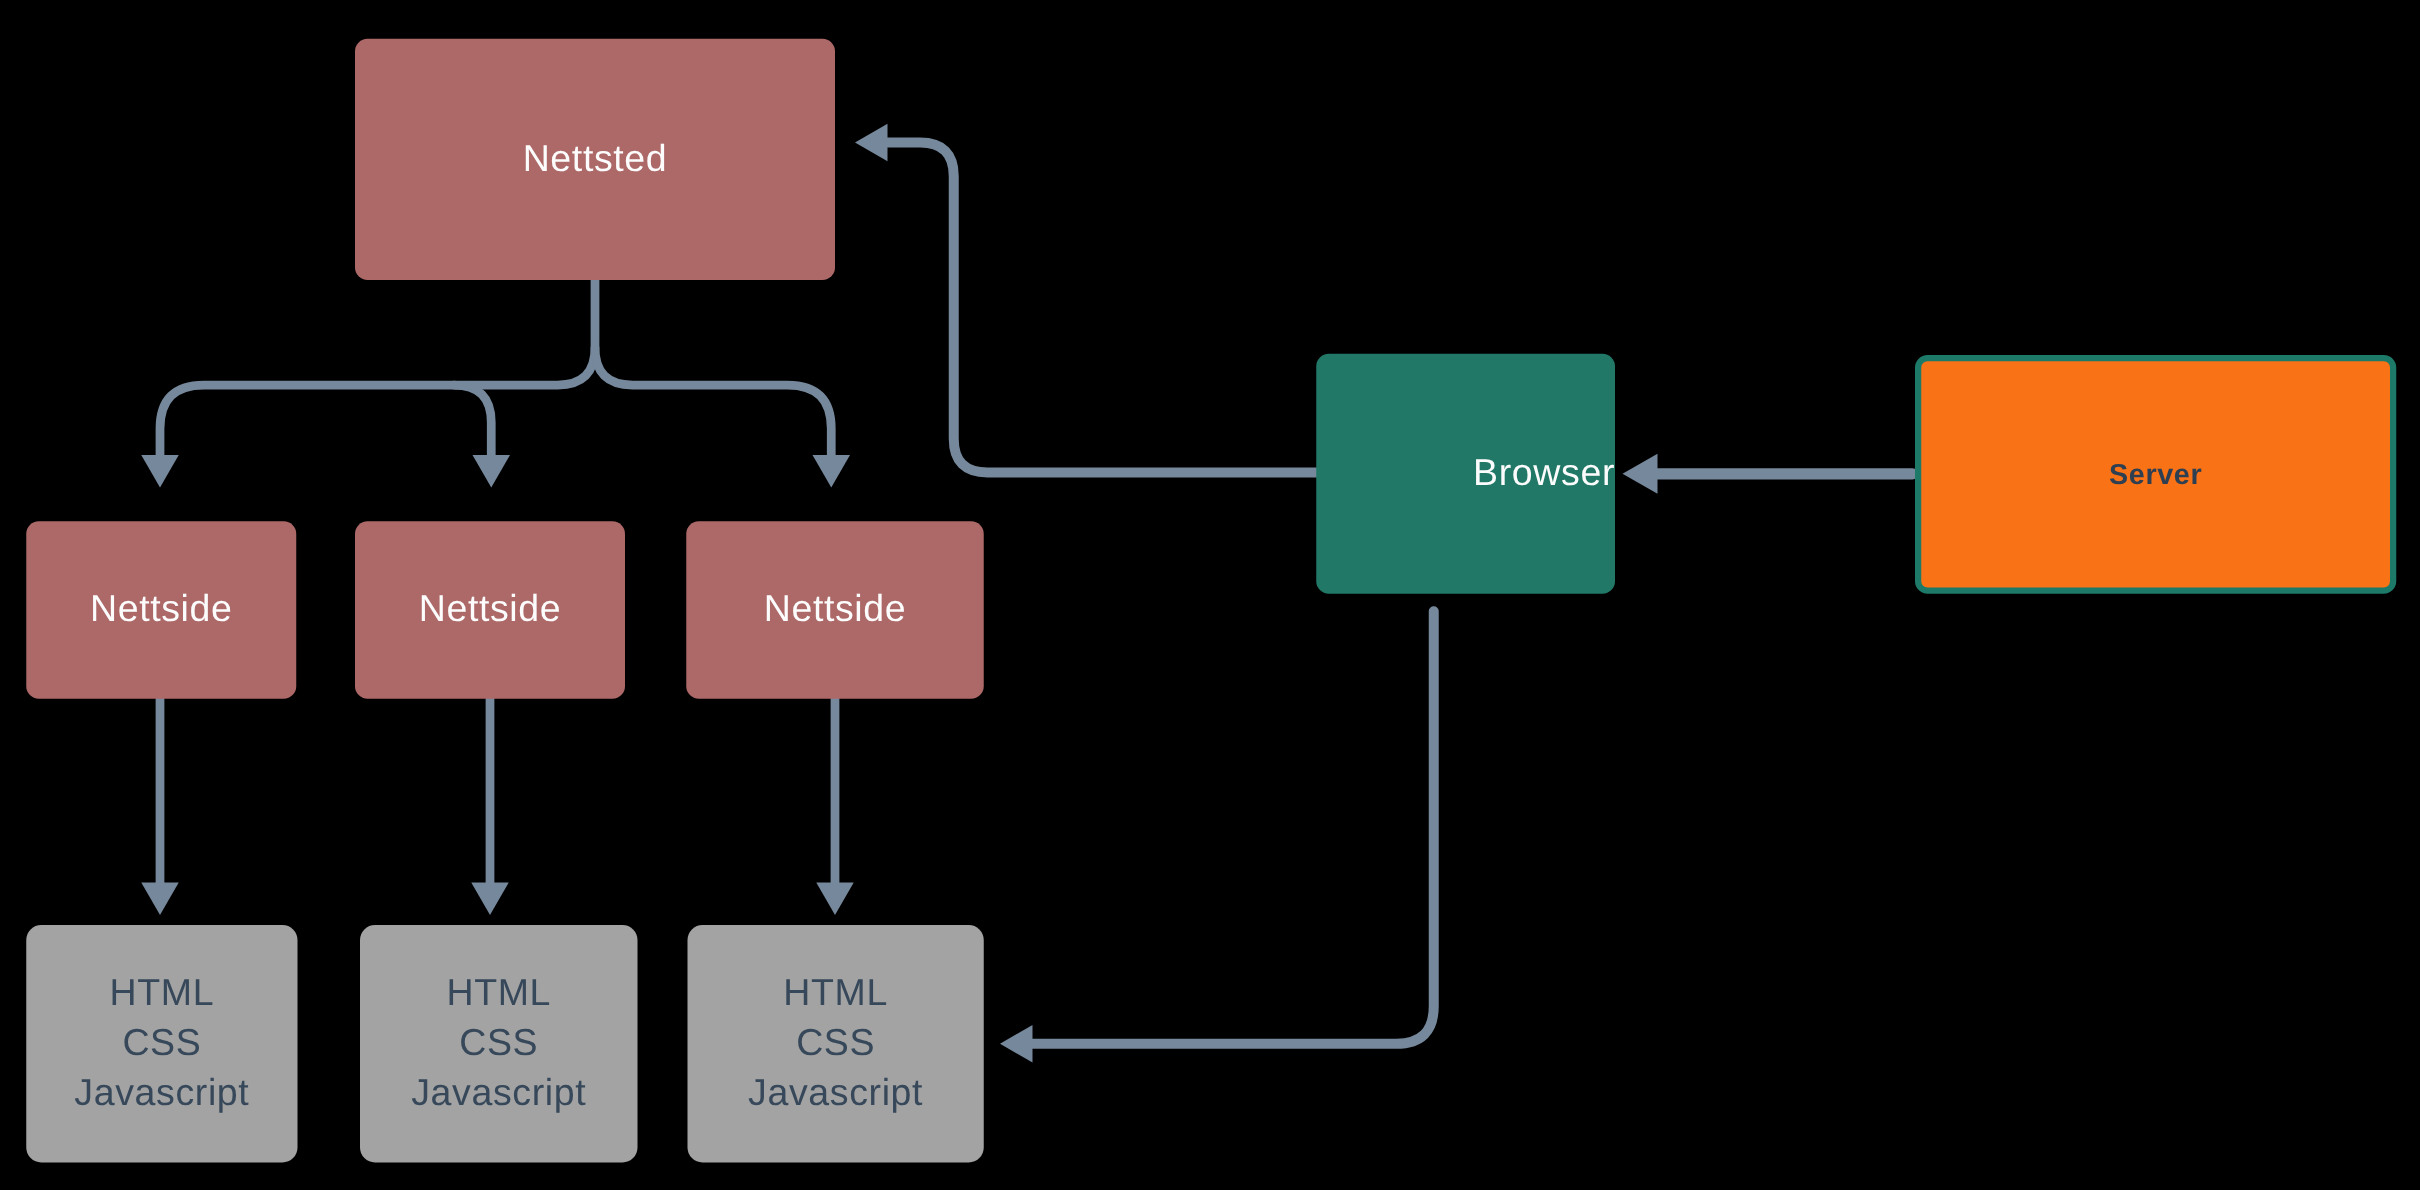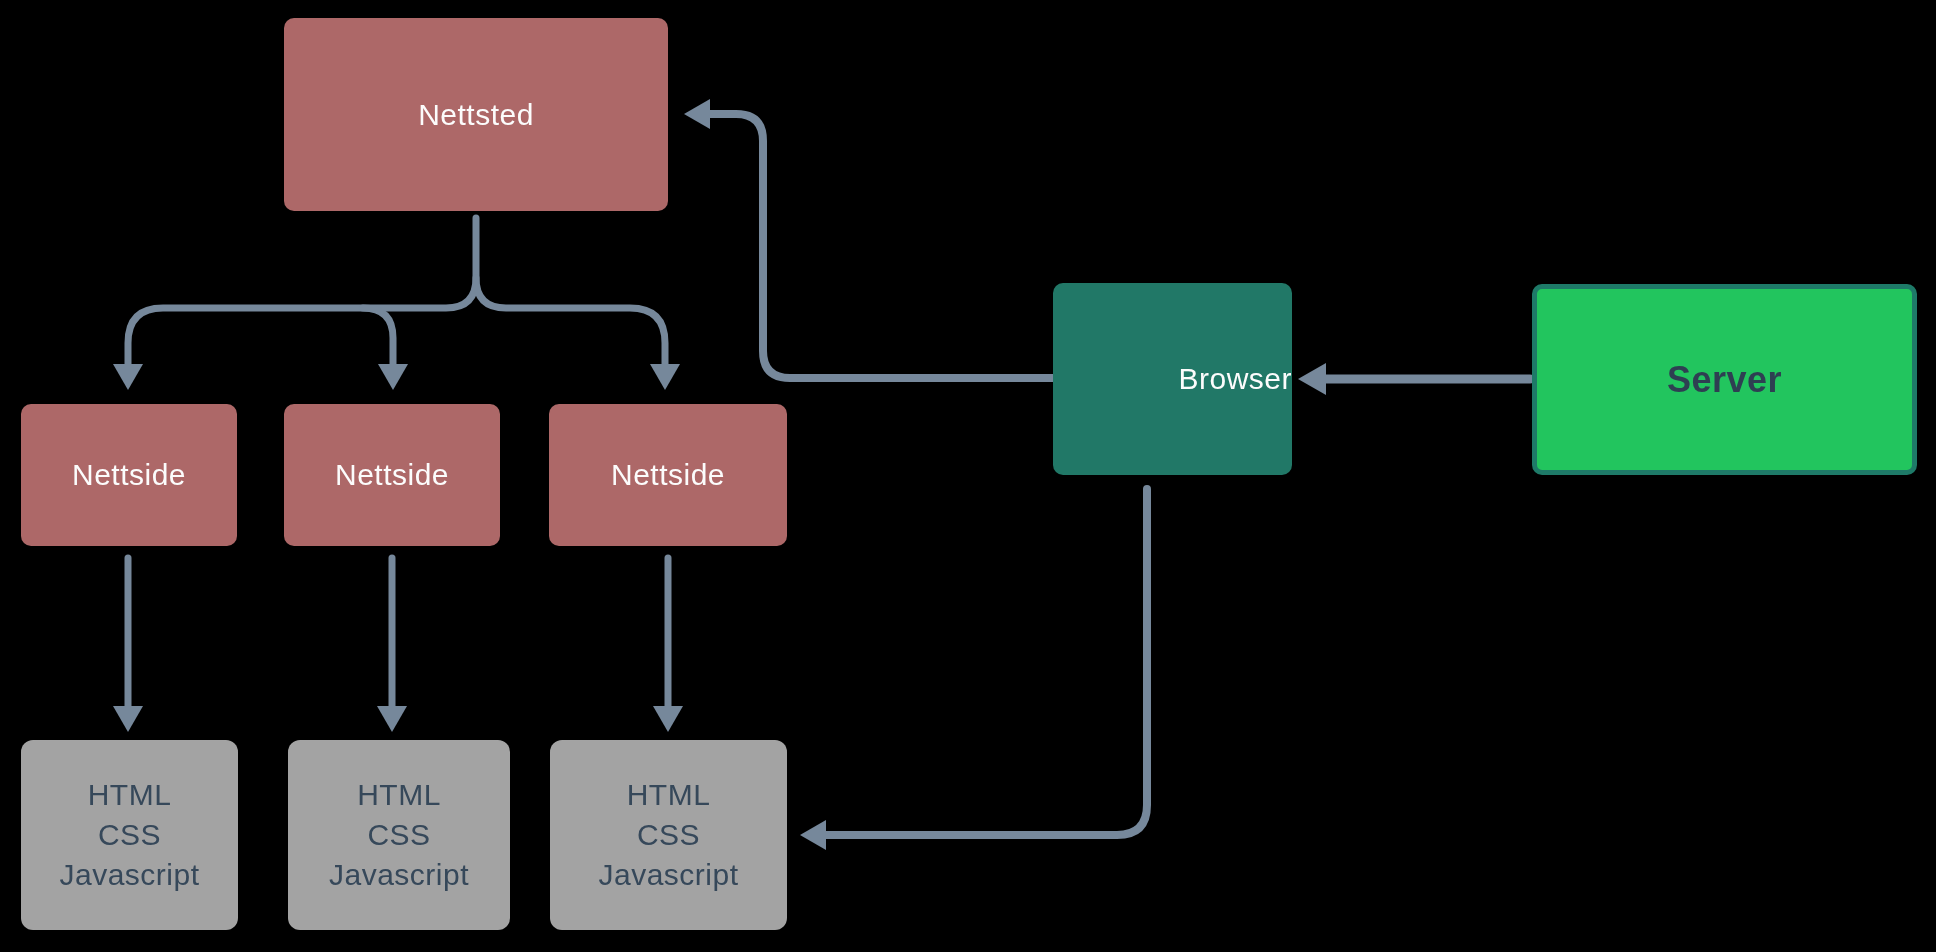--- a/index.html
+++ b/index.html
@@ -28,39 +28,40 @@
     justify-content: center;
     text-align: center;
     box-sizing: border-box;
     border-radius: 10px;
     font-size: 30px;
     letter-spacing: 0.5px;
   }
   .node-red {
     background: #ad6868;
     color: #fcfcfc;
+    margin-top: 13px;
   }
   .node-teal {
     background: #217867;
     color: #fcfcfc;
     justify-content: flex-end;
   }
   .node-stack {
     background: #a3a3a3;
     color: #36485a;
     border-radius: 12px;
     flex-direction: column;
     line-height: 40px;
   }
   .node-server {
-    background: #22c55e;
+    background: #f97316;
     border: 5px solid #1e7a68;
     color: #2e3f52;
     font-weight: bold;
-    font-size: 36px;
+    font-size: 23px;
   }
   .n-nettsted  { left: 284px;  top: 18px;  width: 384px; height: 193px; }
   .n-nettside1 { left: 21px;   top: 404px; width: 216px; height: 142px; }
   .n-nettside2 { left: 284px;  top: 404px; width: 216px; height: 142px; }
   .n-nettside3 { left: 549px;  top: 404px; width: 238px; height: 142px; }
   .n-stack1    { left: 21px;   top: 740px; width: 217px; height: 190px; }
   .n-stack2    { left: 288px;  top: 740px; width: 222px; height: 190px; }
   .n-stack3    { left: 550px;  top: 740px; width: 237px; height: 190px; }
   .n-browser   { left: 1053px; top: 283px; width: 239px; height: 192px; }
   .n-server    { left: 1532px; top: 284px; width: 385px; height: 191px; }

